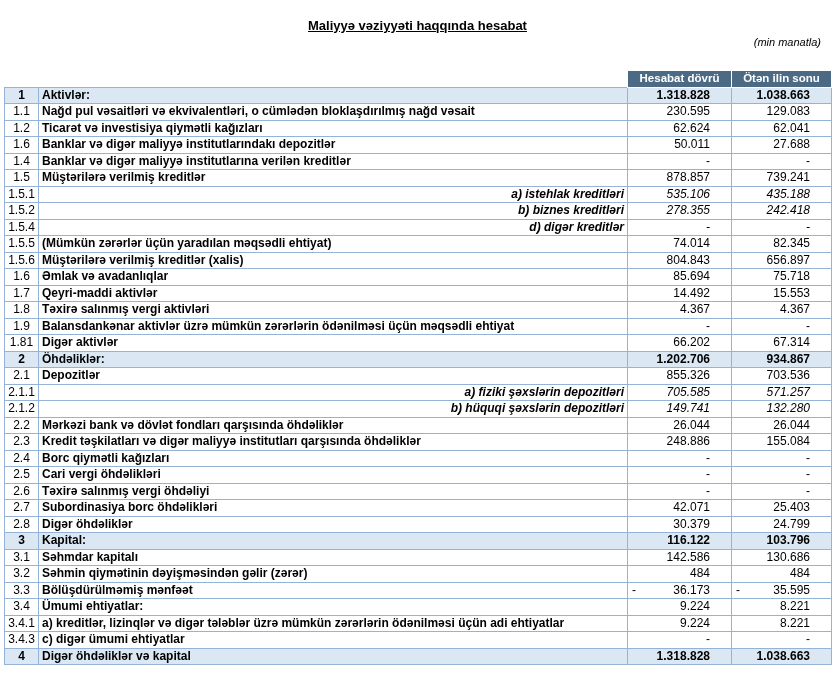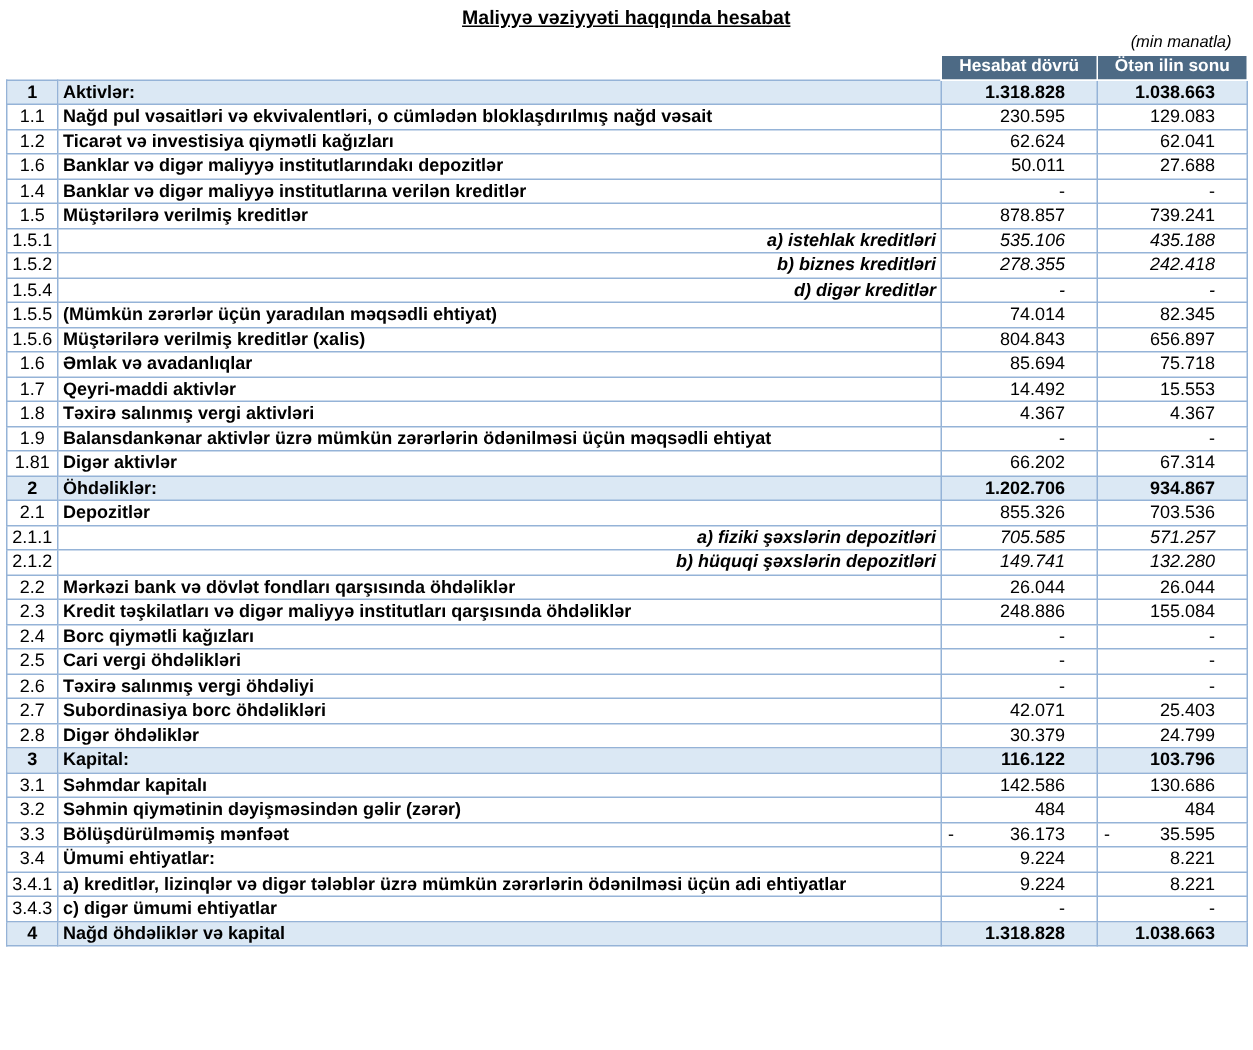--- a/index.html
+++ b/index.html
@@ -2,28 +2,28 @@
 <html><head>
 <meta charset="utf-8">
 <style>
   * { box-sizing: border-box; }
   html,body { margin:0; padding:0; background:#ffffff; }
   body {
     width:835px; height:700px;
     font-family:"Liberation Sans", sans-serif;
     color:#000;
   }
-  .page { padding:2px 4px; }
+  .page { padding:16px 4px; }
   .title {
     text-align:center; font-weight:bold; text-decoration:underline;
     font-size:13px; margin:2px 0 3px 0;
   }
   .unit-note {
     text-align:right; font-style:italic; font-size:11px;
-    padding-right:10px; margin-bottom:0; height:14px;
+    padding-right:10px; margin-bottom:20px; height:14px;
   }
   table {
     border-collapse:collapse; table-layout:fixed;
     width:827px; font-size:12px;
   }
   col.c-num  { width:34px; }
   col.c-lbl  { width:589px; }
   col.c-v1   { width:104px; }
   col.c-v2   { width:100px; }
   td, th {
@@ -265,19 +265,19 @@
           <td class="val">8.221</td>
         </tr>
         <tr>
           <td class="num">3.4.3</td>
           <td class="label">c) digər ümumi ehtiyatlar</td>
           <td class="val">-</td>
           <td class="val">-</td>
         </tr>
         <tr class="section">
           <td class="num">4</td>
-          <td class="label">Nağd öhdəliklər və kapital</td>
+          <td class="label">Digər öhdəliklər və kapital</td>
           <td class="val">1.318.828</td>
           <td class="val">1.038.663</td>
         </tr>
       </tbody>
   </table>
 </div>
 
 </body></html>

